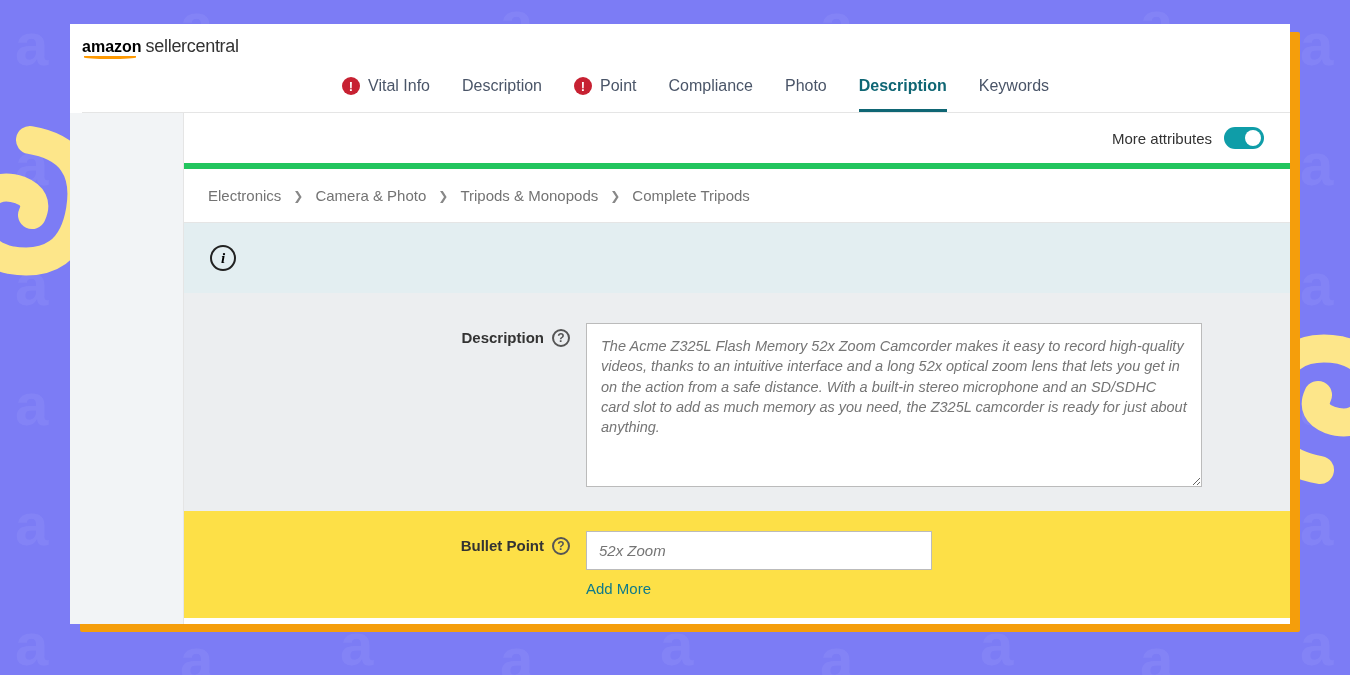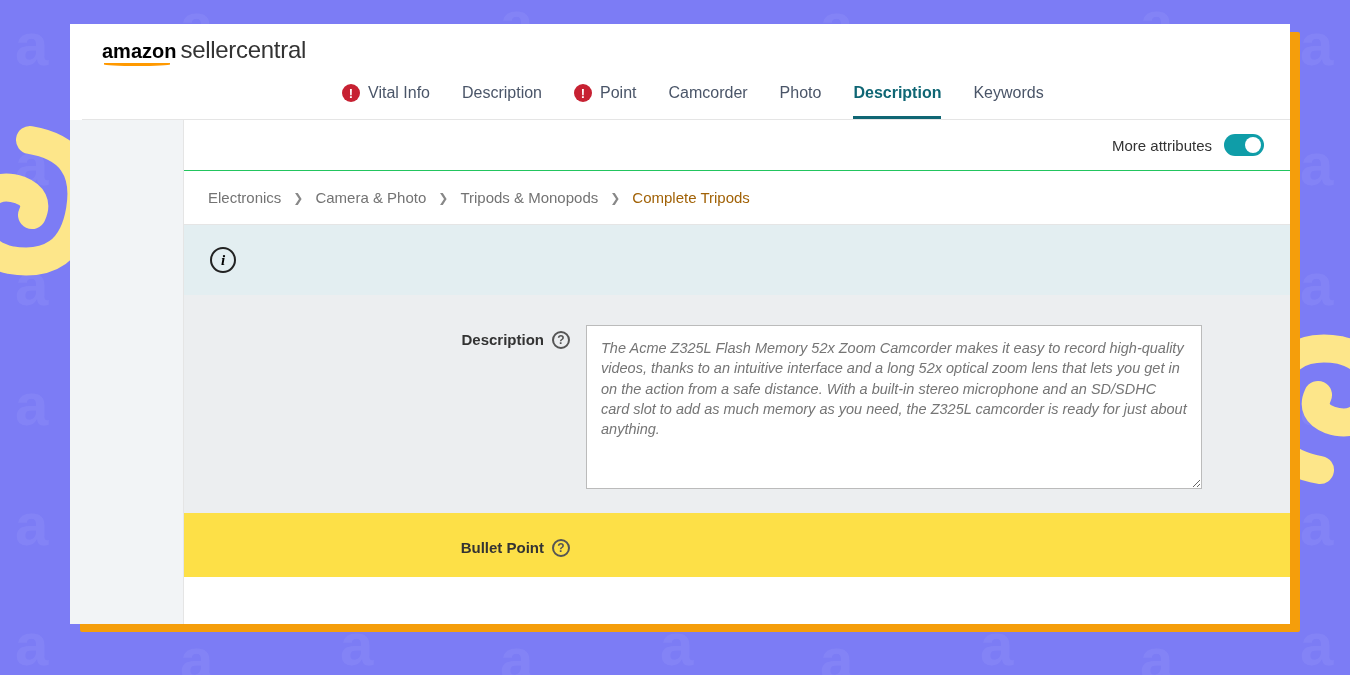--- a/index.html
+++ b/index.html
@@ -13,43 +13,43 @@
     .swirl-left { position: absolute; left: -40px; top: 120px; width: 140px; height: 200px; }
     .swirl-right { position: absolute; right: -40px; top: 290px; width: 140px; height: 200px; }
     
     
     .panel-shadow { position: absolute; left: 80px; top: 32px; width: 1220px; height: 600px; background: #f59e0b; border-radius: 2px; }
     .panel { position: absolute; left: 70px; top: 24px; width: 1220px; height: 600px; background: #fff; display: flex; flex-direction: column; }
     
     
     .header-row { padding: 12px 0 0 12px; }
     .logo { display: flex; align-items: baseline; gap: 4px; margin-bottom: 8px; }
-    .logo .amazon { font-weight: 900; font-size: 20px; color: #000; position: relative; margin-left: 20px; }
+    .logo .amazon { font-weight: 900; font-size: 16px; color: #000; position: relative; }
     .logo .amazon::after { content: ""; position: absolute; left: 2px; right: 6px; bottom: -3px; height: 3px; background: #ff9900; border-radius: 0 0 50% 50%; }
-    .logo .sellercentral { font-size: 24px; color: #333; font-weight: 400; letter-spacing: -0.3px; }
+    .logo .sellercentral { font-size: 18px; color: #333; font-weight: 400; letter-spacing: -0.3px; }
     
     .tabs { display: flex; gap: 32px; padding: 0 0 0 260px; border-bottom: 1px solid #e5e5e5; }
     .tab { display: flex; align-items: center; gap: 8px; padding: 12px 0 14px; font-size: 16px; color: #4a5568; cursor: pointer; border-bottom: 3px solid transparent; }
     .tab.active { font-weight: 700; color: #0f6674; border-bottom-color: #0f6674; }
     .alert-icon { width: 18px; height: 18px; background: #c72132; border-radius: 50%; display: inline-flex; align-items: center; justify-content: center; color: #fff; font-size: 13px; font-weight: 900; }
     
     
     .content { display: flex; flex: 1; overflow: hidden; }
     .left-spacer { width: 114px; background: #f2f4f6; border-right: 1px solid #e5e5e5; }
     .main { flex: 1; display: flex; flex-direction: column; overflow: hidden; }
     
-    .more-attr-row { display: flex; justify-content: flex-end; align-items: center; gap: 12px; padding: 14px 26px; border-bottom: 1px solid #22c55e; }
+    .more-attr-row { display: flex; justify-content: flex-end; align-items: center; gap: 12px; padding: 14px 26px; border-bottom: 6px solid #22c55e; }
     .more-attr-label { font-size: 15px; color: #333; }
     .toggle { width: 40px; height: 22px; background: #0f9da8; border-radius: 11px; position: relative; }
     .toggle::after { content: ""; position: absolute; right: 3px; top: 3px; width: 16px; height: 16px; background: #fff; border-radius: 50%; }
     
     .breadcrumb { display: flex; align-items: center; gap: 12px; padding: 18px 24px; font-size: 15px; border-bottom: 1px solid #e5e5e5; }
     .breadcrumb a { color: #737373; text-decoration: none; }
     .breadcrumb .sep { color: #888; font-size: 12px; }
-    .breadcrumb .current { color: #a16207; }
+    .breadcrumb .current { color: #737373; }
     
     .info-banner { display: flex; gap: 16px; padding: 22px 26px; background: #e3eef1; margin: 0; }
     .info-icon { flex-shrink: 0; width: 26px; height: 26px; border: 2.5px solid #222; border-radius: 50%; display: flex; align-items: center; justify-content: center; font-weight: 900; font-size: 15px; font-family: Georgia, serif; font-style: italic; }
     .info-text { font-size: 15px; font-weight: 700; color: #222; line-height: 1.4; }
     
     .form-area { padding: 30px 26px 20px; background: #eceef0; }
     .form-row { display: flex; gap: 16px; margin-bottom: 0; }
     .form-label { width: 360px; text-align: right; padding-top: 6px; font-size: 15px; font-weight: 700; color: #333; display: flex; justify-content: flex-end; align-items: flex-start; gap: 8px; }
     .help-icon { width: 18px; height: 18px; border: 2px solid #555; border-radius: 50%; display: inline-flex; align-items: center; justify-content: center; font-size: 12px; font-weight: 700; color: #555; }
     .form-input { flex: 1; max-width: 616px; }
@@ -113,21 +113,21 @@
         <span>Vital Info</span>
       </div>
       <div class="tab">
         <span>Description</span>
       </div>
       <div class="tab">
         <span class="alert-icon">!</span>
         <span>Point</span>
       </div>
       <div class="tab">
-        <span>Camcorder</span>
+        <span>Compliance</span>
       </div>
       <div class="tab">
         <span>Photo</span>
       </div>
       <div class="tab active">
         <span>Description</span>
       </div>
       <div class="tab">
         <span>Keywords</span>
       </div>
@@ -168,18 +168,22 @@
           </div>
         </div>
       </div>
 
       <div class="form-area2">
         <div class="form-row">
           <div class="form-label">
             <span>Bullet Point</span>
             <span class="help-icon">?</span>
           </div>
+          <div class="form-input">
+            <input class="bullet-input" placeholder="52x Zoom" style="">
+            <div><span class="add-more">Add More</span></div>
+          </div>
         </div>
       </div>
 
     </div>
   </div>
 </div>
 
 </body></html>

